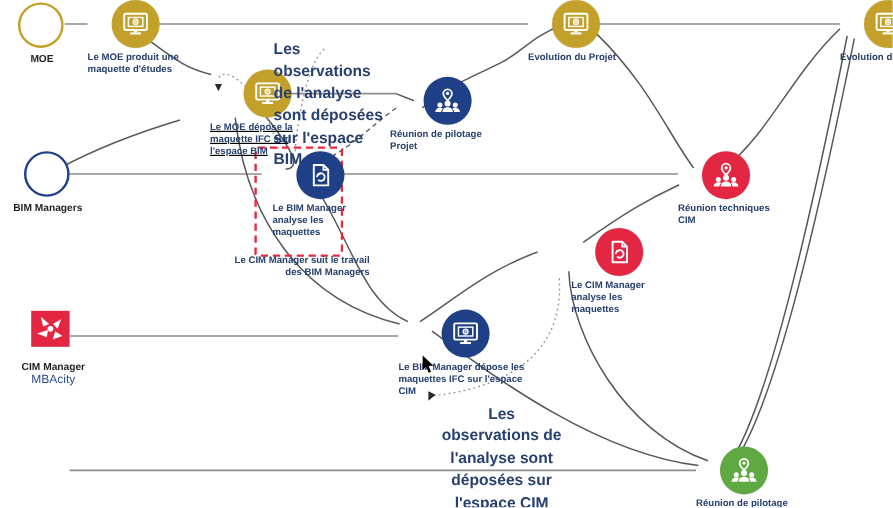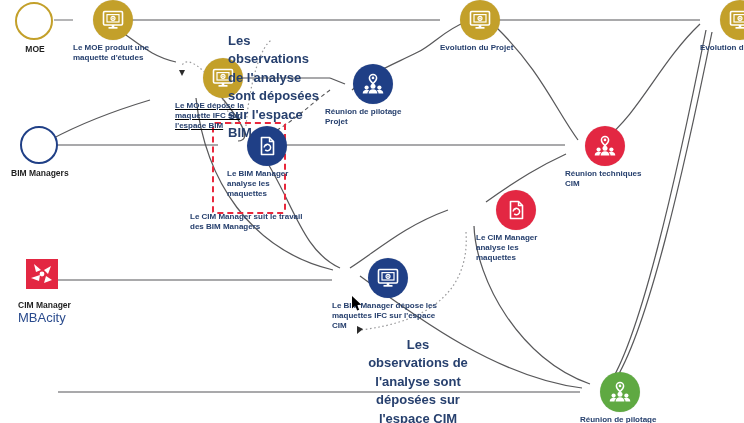--- a/index.html
+++ b/index.html
@@ -13,24 +13,24 @@
     height:423px;
     background:#ffffff;
     overflow:hidden;
   }
   #wires{position:absolute;left:0;top:0;width:744px;height:423px;}
 
   
   .actor{position:absolute;display:flex;flex-direction:column;align-items:center;}
   .actor .glyph{width:40px;height:40px;position:relative;}
   .actor .cap{
-    margin-top:3px;text-align:left;line-height:1.15;
+    margin-top:3px;text-align:center;line-height:1.15;
     font-size:8.5px;font-weight:bold;color:#1f1f1f;white-space:nowrap;
   }
-  .actor .cap .sub{display:block;font-weight:normal;font-size:13px;color:#2a4b8d;}
+  .actor .cap .sub{display:block;font-weight:normal;font-size:10px;color:#2a4b8d;}
   .ring-gold{box-sizing:border-box;width:38px;height:38px;border-radius:50%;
     border:2px solid #c3a02a;background:#fff;}
   .ring-navy{box-sizing:border-box;width:38px;height:38px;border-radius:50%;
     border:2px solid #1f3f86;background:#fff;}
 
   
   .node{position:absolute;display:flex;flex-direction:column;align-items:center;}
   .disc{
     width:40px;height:40px;border-radius:50%;
     display:flex;align-items:center;justify-content:center;
@@ -50,21 +50,21 @@
     font-weight:bold;
   }
   .note.center{text-align:center;}
 
   
   .dashbox{
     position:absolute;border:2px dashed #e8283c;border-radius:3px;
     background:transparent;
   }
   .dashcap{
-    position:absolute;text-align:left;font-size:8px;line-height:1.25;
+    position:absolute;text-align:right;font-size:8px;line-height:1.25;
     color:#27406e;font-weight:bold;
   }
 
   
   .cursor{position:absolute;width:11px;height:16px;}
 </style>
 </head>
 <body>
 
 <div id="stage">

